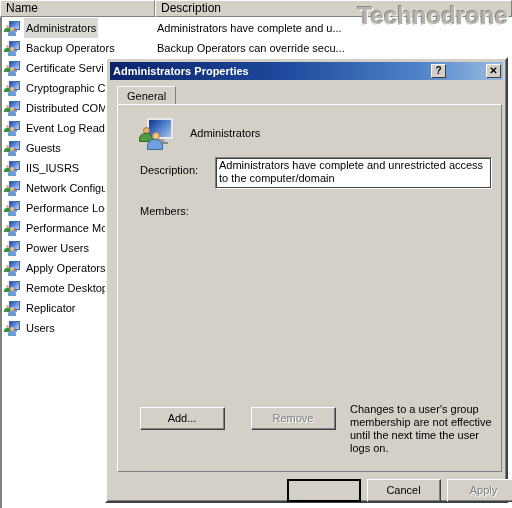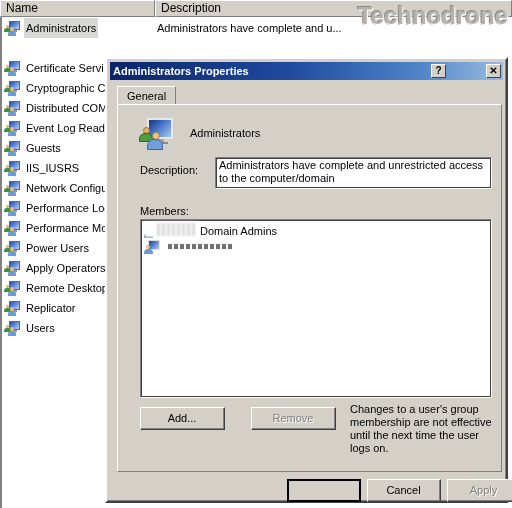--- a/index.html
+++ b/index.html
@@ -190,20 +190,36 @@
             <div class="b"></div>
           </div>
           <div class="p2">
             <div class="h"></div>
             <div class="b"></div>
           </div>
         </div>
         <div class="nm">Administrators</div>
         <div class="ds">Administrators have complete and u...</div>
       </div>
+      <div class="lv-row" style="top: 20px;">
+        <div class="gicon">
+          <div class="mon"></div>
+          <div class="base"></div>
+          <div class="p1">
+            <div class="h"></div>
+            <div class="b"></div>
+          </div>
+          <div class="p2">
+            <div class="h"></div>
+            <div class="b"></div>
+          </div>
+        </div>
+        <div class="nm">Backup Operators</div>
+        <div class="ds">Backup Operators can override secu...</div>
+      </div>
       <div class="lv-row" style="top: 40px;">
         <div class="gicon">
           <div class="mon"></div>
           <div class="base"></div>
           <div class="p1">
             <div class="h"></div>
             <div class="b"></div>
           </div>
           <div class="p2">
             <div class="h"></div>
@@ -440,47 +456,20 @@
             <div class="b"></div>
           </div>
     </div>
     <div id="hdr-name">Administrators</div>
 
     <div class="field-label" id="lbl-description">Description:</div>
     <div id="desc-box">Administrators have complete and unrestricted access to the computer/domain</div>
 
     <div class="field-label" id="lbl-members">Members:</div>
 
-    <div id="members-box">
-      <div class="mrow" style="top:3px;">
-        <div class="micon">
-          <div class="mon"></div>
-              <div class="p">
-                <div class="h"></div>
-                <div class="b"></div>
-              </div>
-        </div>
-        <div class="mtext" style="left:56px;">Domain Admins</div>
-      </div>
-      <div id="redact-a"></div>
-      <div id="redact-a-dots"></div>
-
-      <div class="mrow" style="top:19px;">
-        <div class="micon">
-          <div class="mon"></div>
-              <div class="p">
-                <div class="h"></div>
-                <div class="b"></div>
-              </div>
-        </div>
-        <div class="mtext"></div>
-      </div>
-      <div id="redact-b"></div>
-      <div id="redact-b-dots"></div>
-    </div>
 
     <div class="btn" id="btn-add">
       <div class="inner">Add...</div>
     </div>
     <div class="btn disabled" id="btn-remove">
       <div class="inner">Remove</div>
     </div>
 
     <div id="hint-text">Changes to a user's group membership are not effective until the next time the user logs on.</div>
   </div>

